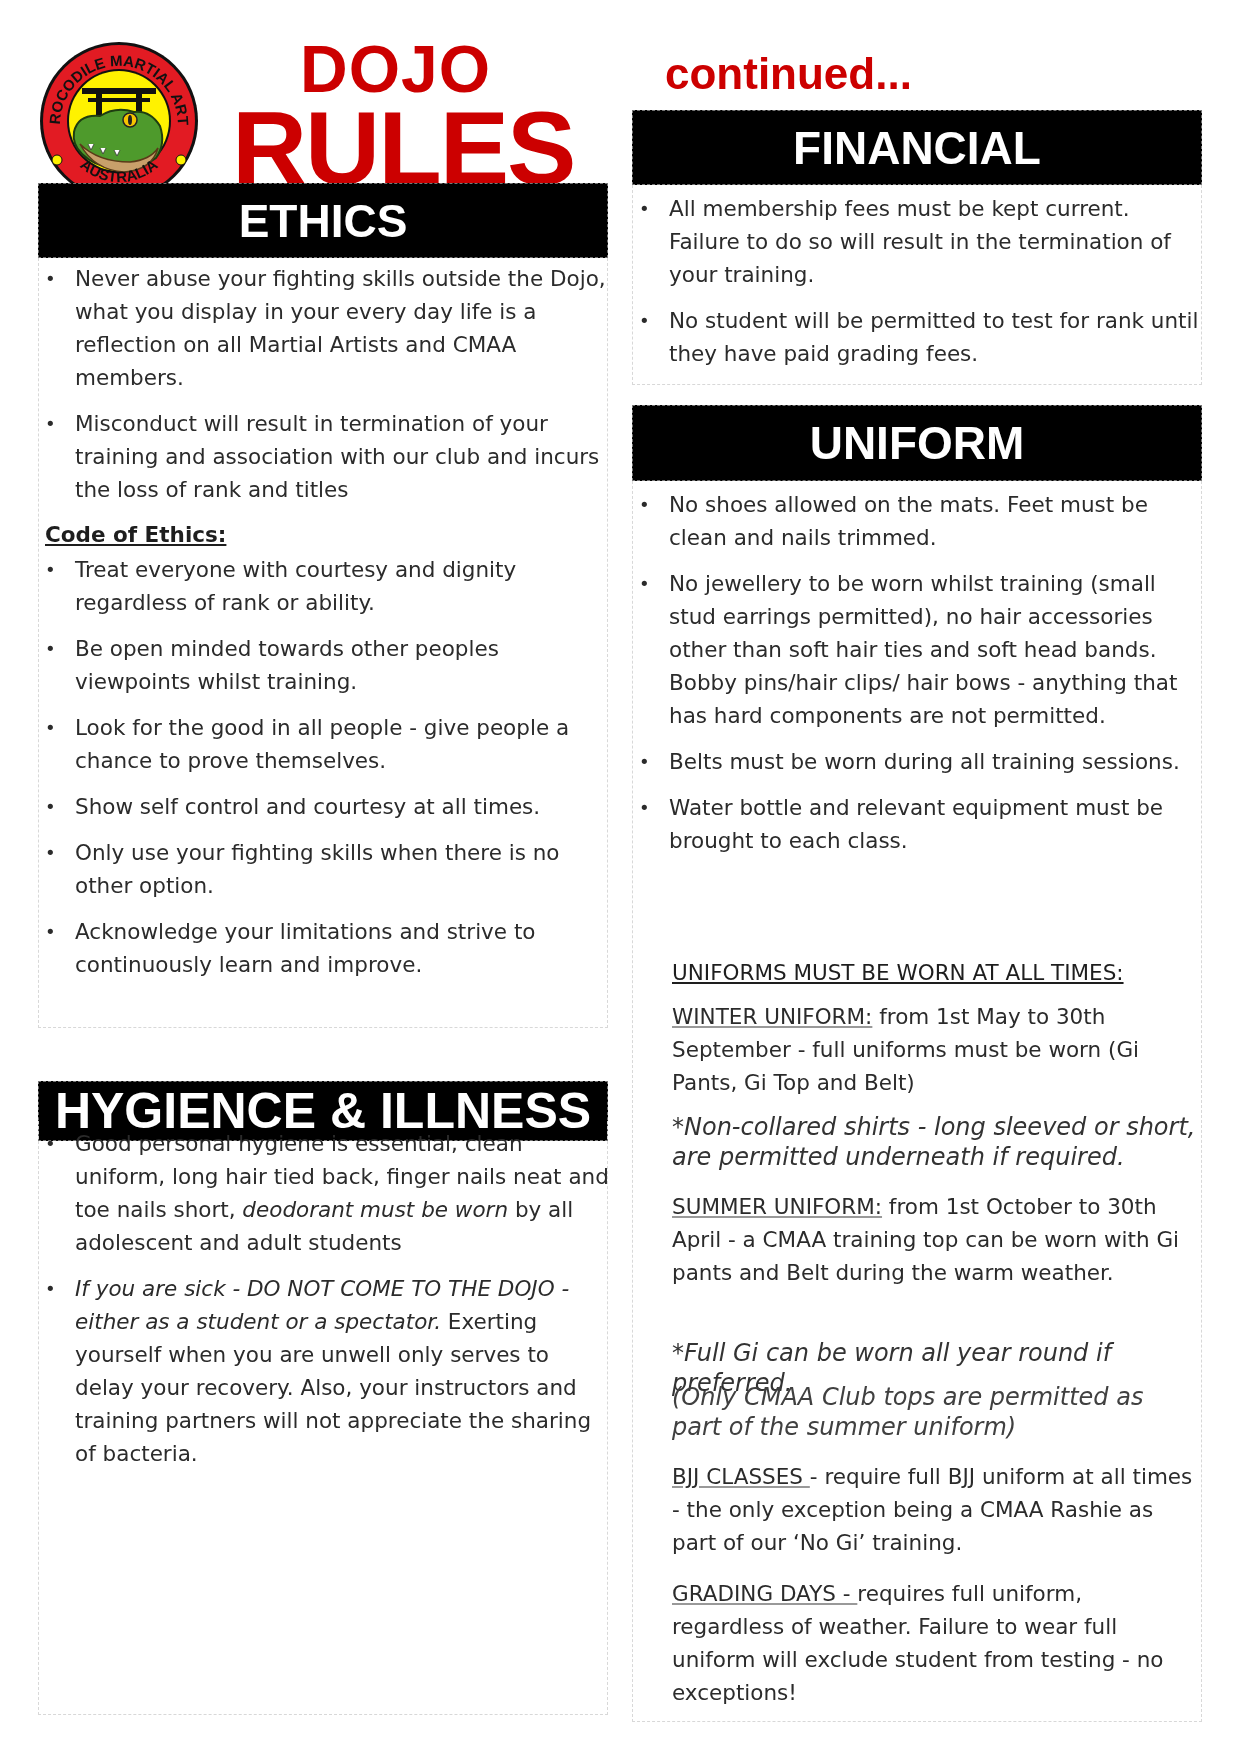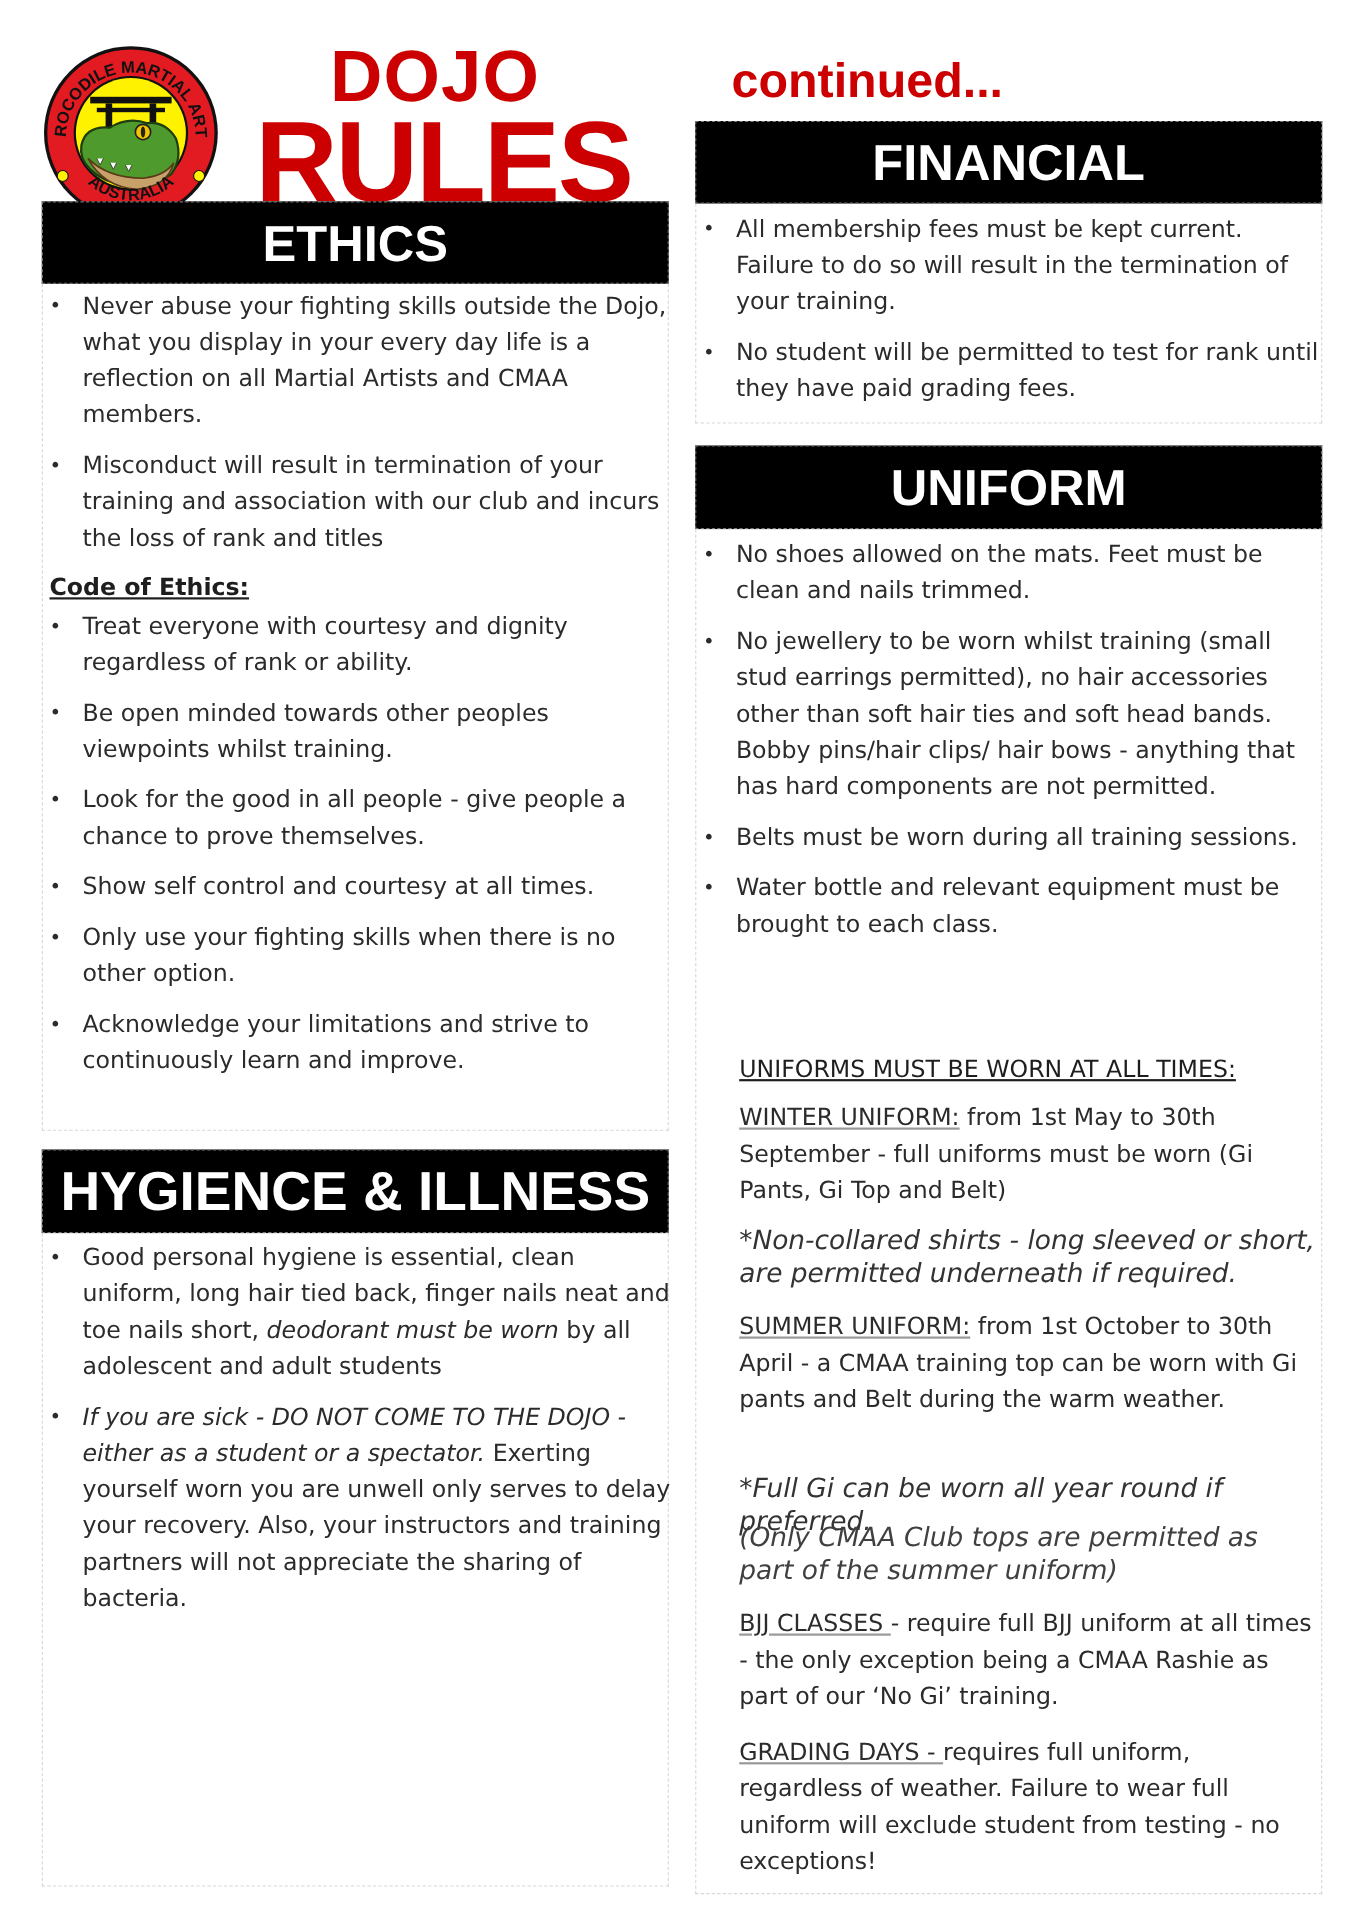--- a/index.html
+++ b/index.html
@@ -12,21 +12,21 @@
                 font-size:66px; color:#cc0000; line-height:1; letter-spacing:1px; }
   .title-rules { left:232px; top:96px; width:340px; text-align:center;
                  font-family:"Liberation Sans", sans-serif; font-weight:bold;
                  font-size:104px; color:#cc0000; line-height:1; letter-spacing:-2px; }
   .continued { left:665px; top:52px; font-family:"Liberation Sans", sans-serif;
                font-weight:bold; font-size:44px; color:#cc0000; line-height:1; }
   .hdr { background:#000; color:#fff; text-align:center; font-weight:bold;
          font-family:"Liberation Sans", sans-serif; border:1px dashed #777;
          box-sizing:border-box; display:flex; align-items:center; justify-content:center; }
   .hdr-ethics { left:38px; top:183px; width:570px; height:75px; font-size:46px; }
-  .hdr-hyg { left:38px; top:1045px; width:570px; height:76px; font-size:50px; }
+  .hdr-hyg { left:38px; top:1081px; width:570px; height:60px; font-size:50px; }
   .hdr-fin { left:632px; top:110px; width:570px; height:75px; font-size:46px; }
   .hdr-uni { left:632px; top:405px; width:570px; height:76px; font-size:46px; }
   .box { border:1px dashed #d8d8d8; border-top:none; box-sizing:border-box; }
   .box-ethics { left:38px; top:258px; width:570px; height:770px; }
   .box-hyg { left:38px; top:1121px; width:570px; height:594px; }
   .box-fin { left:632px; top:185px; width:570px; height:200px; }
   .box-uni { left:632px; top:481px; width:570px; height:1241px; }
   ul.rules { list-style:none; margin:0; padding:0; }
   ul.rules li { position:relative; padding-left:37px; font-size:21.5px;
                 line-height:33px; margin-bottom:13px; color:#2b2b2b; }
@@ -98,21 +98,21 @@
   <li>Look for the good in all people - give people a chance to prove themselves.</li>
   <li>Show self control and courtesy at all times.</li>
   <li>Only use your fighting skills when there is no other option.</li>
   <li>Acknowledge your limitations and strive to continuously learn and improve.</li>
 </ul>
 
 <div class="abs hdr hdr-hyg">HYGIENCE &amp; ILLNESS</div>
 <div class="abs box box-hyg"></div>
 <ul class="abs rules sect-hyg">
   <li><span>Good personal hygiene is essential, clean uniform, long hair tied back, finger nails neat and toe nails short, </span><span class="it">deodorant must be worn</span><span> by all adolescent and adult students</span></li>
-  <li><span class="it">If you are sick - DO NOT COME TO THE DOJO - either as a student or a spectator.</span><span> Exerting yourself worn you are unwell only serves to delay your recovery. Also, your instructors and training partners will not appreciate the sharing of bacteria.</span></li>
+  <li><span class="it">If you are sick - DO NOT COME TO THE DOJO - either as a student or a spectator.</span><span> Exerting yourself when you are unwell only serves to delay your recovery. Also, your instructors and training partners will not appreciate the sharing of bacteria.</span></li>
 </ul>
 
 <div class="abs hdr hdr-fin">FINANCIAL</div>
 <div class="abs box box-fin"></div>
 <ul class="abs rules sect-fin">
   <li>All membership fees must be kept current. Failure to do so will result in the termination of your training.</li>
   <li>No student  will be permitted to test for rank until they have paid grading fees.</li>
 </ul>
 
 <div class="abs hdr hdr-uni">UNIFORM</div>

